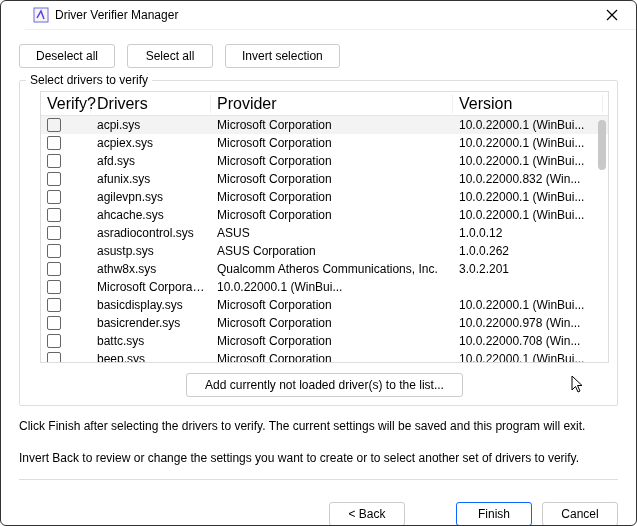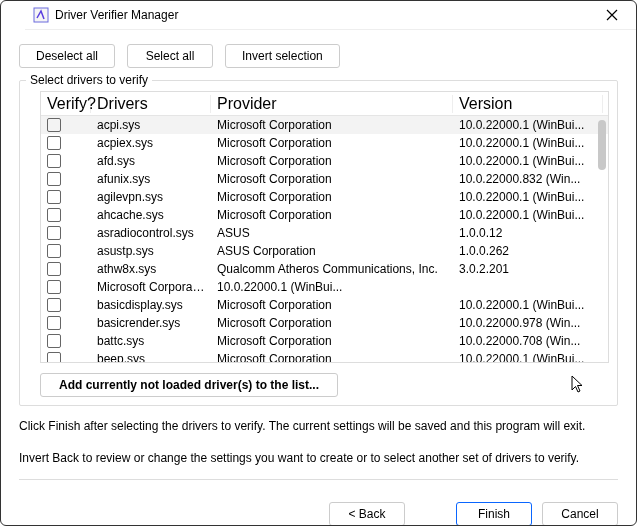--- a/index.html
+++ b/index.html
@@ -130,23 +130,23 @@
     position: absolute;
     right: 2px;
     top: 4px;
     width: 8px;
     height: 50px;
     background: #c8c8c8;
     border-radius: 4px;
   }
   .addbtn-row {
     display: flex;
+    justify-content: center;
     margin-top: 10px;
     position: relative;
-    font-weight: bold;
   }
   .addbtn {
     font: inherit;
     background: #fff;
     border: 1px solid #ccc;
     border-radius: 3px;
     padding: 4px 18px;
   }
   .cursor {
     position: absolute;

